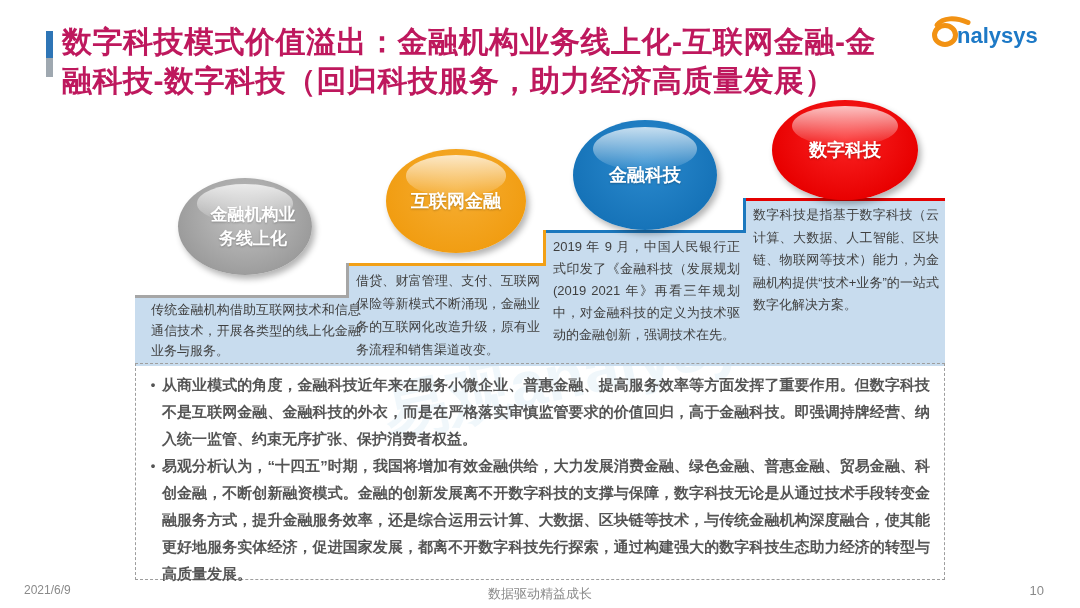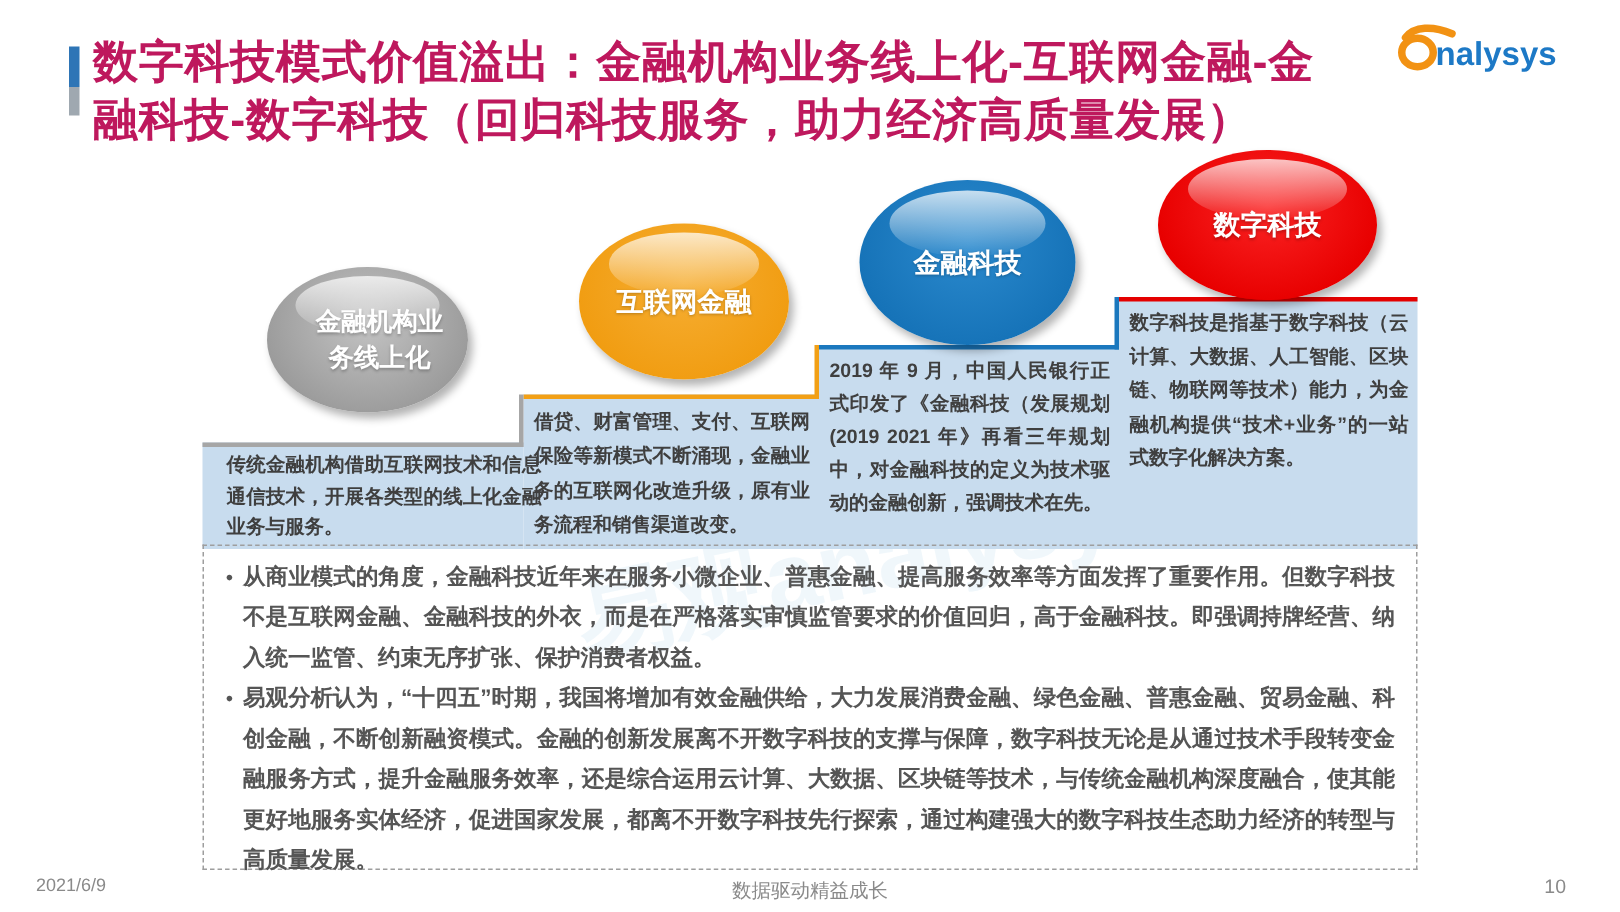--- a/index.html
+++ b/index.html
@@ -50,21 +50,21 @@
     background:radial-gradient(ellipse at 50% 38%,#f6ae33,#f19d12 72%,#e7930c);}
   .bubble2 .blabel{font-size:18px;}
   .bubble3{left:573px;top:120px;width:144px;height:110px;
     background:radial-gradient(ellipse at 50% 38%,#2b8ace,#1673b8 72%,#0e66a9);}
   .bubble3 .blabel{font-size:18px;}
   .bubble4{left:772px;top:100px;width:146px;height:100px;
     background:radial-gradient(ellipse at 50% 38%,#fb2424,#e80000 72%,#d40000);}
   .bubble4 .blabel{font-size:18px;}
   
   .desc{
-    position:absolute;color:#3f3f3f;font-weight:bold;text-align:justify;
+    position:absolute;color:#3f3f3f;font-weight:normal;text-align:justify;
   }
   .desc1{left:151px;top:300px;width:210px;font-size:13px;line-height:20.5px;}
   .desc2{left:356px;top:269px;width:184px;font-size:13px;line-height:23px;}
   .desc3{left:553px;top:236px;width:187px;font-size:13px;line-height:22px;}
   .desc4{left:753px;top:204px;width:186px;font-size:13px;line-height:22.5px;}
   
   .summary{
     position:absolute;left:135px;top:363px;width:810px;height:217px;
     border:1px dashed #9e9e9e;box-sizing:border-box;padding:7px 14px 6px 8px;
   }

